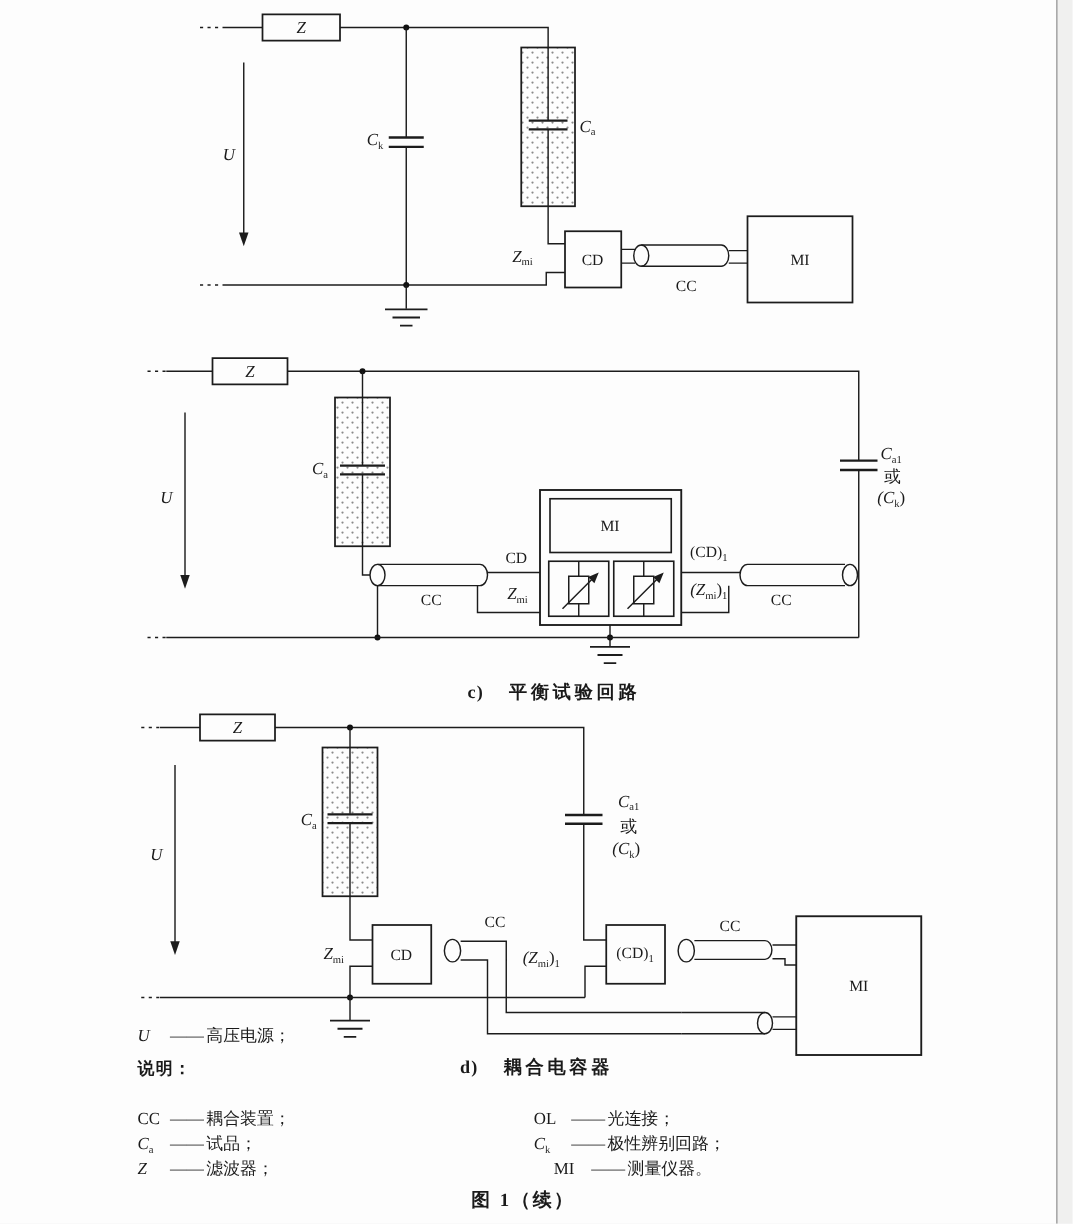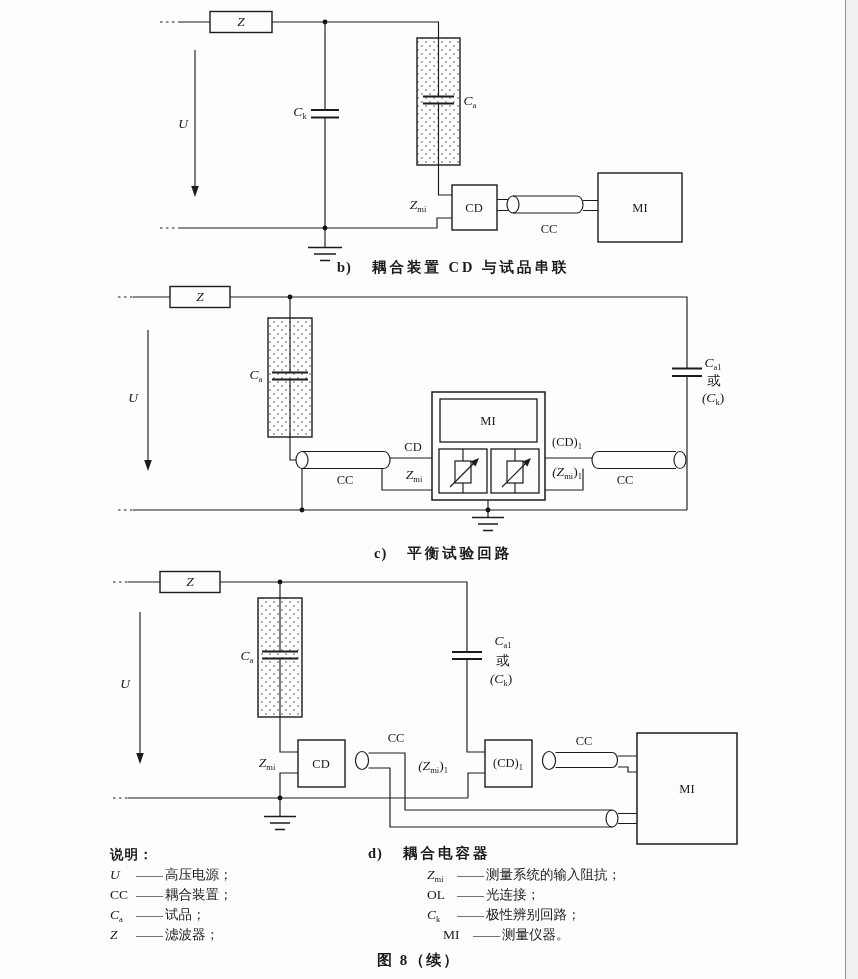--- a/index.html
+++ b/index.html
@@ -163,34 +163,32 @@
 <div class="lbl rom" style="left:321px;top:764px"><span>CD</span></div>
 <div class="lbl rom" style="left:396px;top:738px"><span>CC</span></div>
 <div class="lbl" style="left:433px;top:767px"><span class="it">(Z</span><sub>mi</sub><span>)</span><sub>1</sub></div>
 <div class="lbl rom" style="left:508px;top:764px"><span>(CD)</span><sub>1</sub></div>
 <div class="lbl rom" style="left:584px;top:741px"><span>CC</span></div>
 <div class="lbl" style="left:503px;top:642px"><span class="it">C</span><sub>a1</sub></div>
 <div class="lbl" style="left:503px;top:661px"><span>或</span></div>
 <div class="lbl" style="left:501px;top:680px"><span class="it">(C</span><sub>k</sub><span>)</span></div>
 <div class="lbl rom" style="left:687px;top:789px"><span>MI</span></div>
 
-<div class="caption" style="left:337px;top:258px"><span>b)</span><span class="ctitle">耦合装置 CD 与试品串联</span></div>
 <div class="caption" style="left:374px;top:544px"><span>c)</span><span class="ctitle">平衡试验回路</span></div>
 <div class="caption" style="left:368px;top:844px"><span>d)</span><span class="ctitle">耦合电容器</span></div>
 
 <div class="legend-title" style="left:110px;top:846px">说明：</div>
 
-<div class="lrow" style="left:110px;top:866px"><span class="lsym"><span class="it">U</span><sub></sub></span><span class="ldash">——</span><span>高压电源；</span></div>
+<div class="lrow" style="left:110px;top:820px"><span class="lsym"><span class="it">U</span><sub></sub></span><span class="ldash">——</span><span>高压电源；</span></div>
 <div class="lrow" style="left:110px;top:886px"><span class="lsym"><span>CC</span><sub></sub></span><span class="ldash">——</span><span>耦合装置；</span></div>
 <div class="lrow" style="left:110px;top:906px"><span class="lsym"><span class="it">C</span><sub>a</sub></span><span class="ldash">——</span><span>试品；</span></div>
 <div class="lrow" style="left:110px;top:926px"><span class="lsym"><span class="it">Z</span><sub></sub></span><span class="ldash">——</span><span>滤波器；</span></div>
 
-<div class="lrow rcol" style="left:427px;top:866px"><span class="lsym"><span class="it">Z</span><sub>mi</sub></span><span class="ldash">——</span><span>测量系统的输入阻抗；</span></div>
 <div class="lrow rcol" style="left:427px;top:886px"><span class="lsym"><span>OL</span><sub></sub></span><span class="ldash">——</span><span>光连接；</span></div>
 <div class="lrow rcol" style="left:427px;top:906px"><span class="lsym"><span class="it">C</span><sub>k</sub></span><span class="ldash">——</span><span>极性辨别回路；</span></div>
 <div class="lrow rcol" style="left:443px;top:926px"><span class="lsym"><span>MI</span><sub></sub></span><span class="ldash">——</span><span>测量仪器。</span></div>
 
-<div class="footer" style="left:377px;top:951px">图 8（续）</div>
+<div class="footer" style="left:377px;top:951px">图 1（续）</div>
 
 <div class="page-margin" style="left:846px;width:12px"></div>
 <div class="page-border" style="left:845px"></div>
 
 </div>
 
 </body></html>

